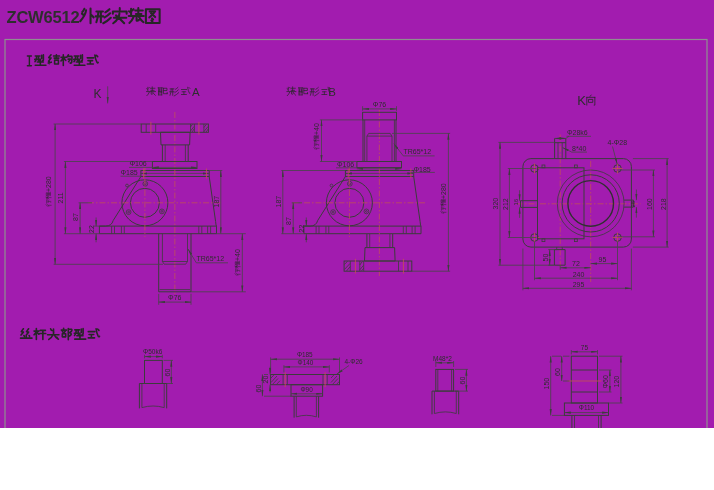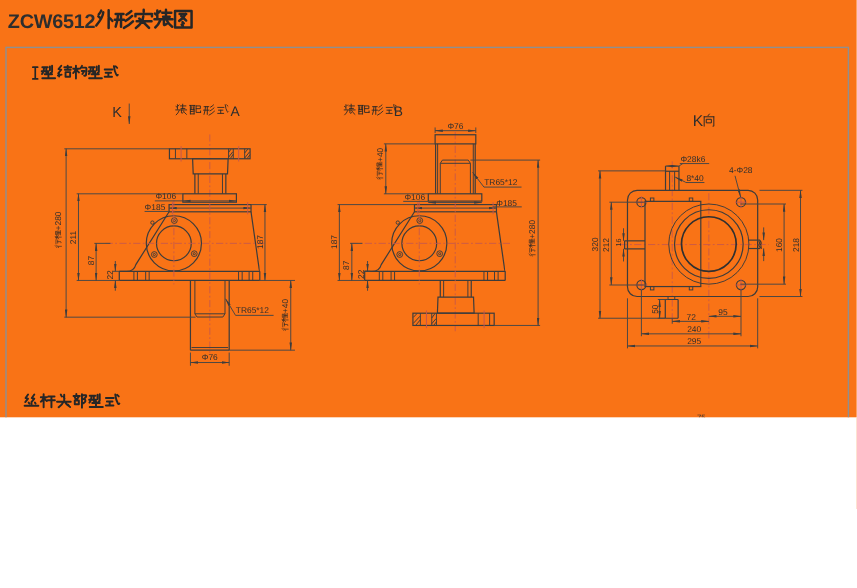--- a/index.html
+++ b/index.html
@@ -1,14 +1,14 @@
 <!DOCTYPE html>
 <html><head><meta charset="utf-8"><style>
 html,body{margin:0;padding:0;background:#fff}
-#wrap{position:relative;width:714px;height:348px;background:#f97316;overflow:hidden}
+#wrap{position:relative;width:714px;height:428px;background:#a21caf;overflow:hidden}
 text{fill:#2e2e2e;font-family:"Liberation Sans",sans-serif}
 .o{stroke:#3c3c3c;fill:none;stroke-width:1}
 .o2{stroke:#3c3c3c;fill:none;stroke-width:0.8}
 .d{stroke:#464646;fill:none;stroke-width:0.8}
 .r{stroke:#c4574e;fill:none;stroke-width:0.7;stroke-dasharray:6 2 1.5 2}
 .rs{stroke:#c4574e;fill:none;stroke-width:0.8}
 .cjk{stroke:#262626;fill:none;stroke-linecap:round;stroke-linejoin:round}
 </style></head>
 <body>
 <div id="wrap">

